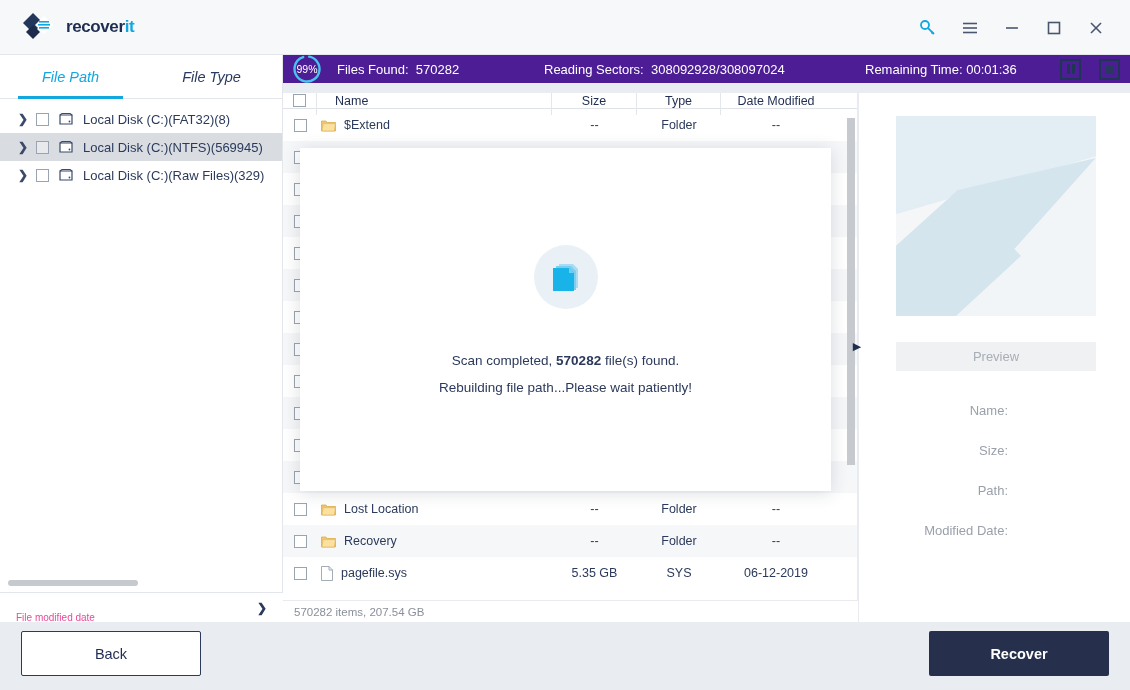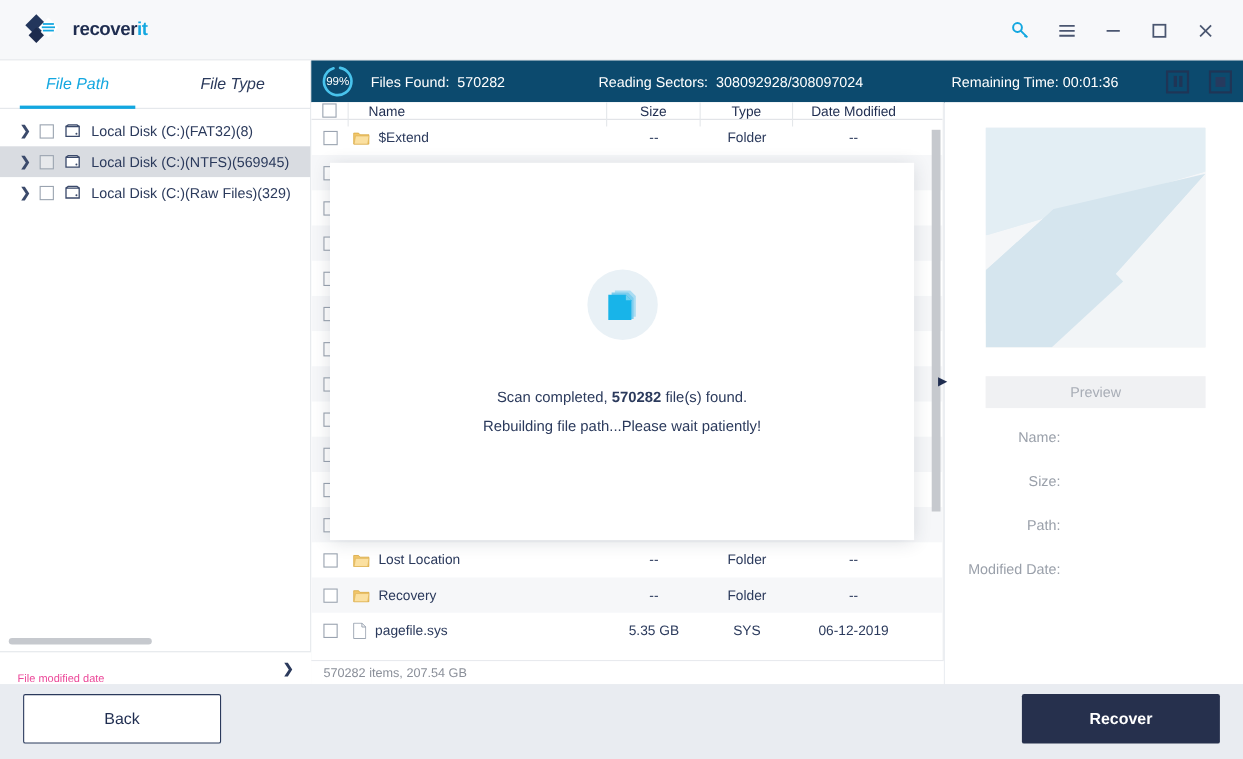--- a/index.html
+++ b/index.html
@@ -85,22 +85,22 @@
   .filterbar {
     position: absolute; left: 0; bottom: 0; width: 283px; height: 30px;
     border-top: 1px solid #e3e6ea; display: flex; align-items: center;
     padding: 0 16px; cursor: pointer; background: #fff;
   }
   .filterbar .lbl { font-size: 10px; color: #ec4899; flex: 1; margin-top: 20px; }
   .filterbar .arr { font-size: 12px; color: #2b3a5c; font-weight: bold; }
 
   
   .progressbar {
-    position: absolute; left: 283px; top: 55px; width: 847px; height: 38px;
-    background: #0c4a6e; display: flex; align-items: center;
+    position: absolute; left: 283px; top: 55px; width: 847px; height: 28px;
+    background: #4c1d95; display: flex; align-items: center;
   }
   .ring {
     position: relative; width: 30px; height: 30px; margin-left: 9px; flex: 0 0 auto;
   }
   .ring .pct {
     position: absolute; inset: 0; display: flex; align-items: center; justify-content: center;
     font-size: 10.5px; color: #ffffff;
   }
   .pbtext { font-size: 13px; color: #ffffff; white-space: nowrap; }
   .pb-files { margin-left: 15px; }
@@ -181,21 +181,21 @@
     background: #f2f5f7; overflow: hidden;
   }
   .preview-btn {
     position: absolute; left: 37px; top: 249px; width: 200px; height: 29px;
     background: #f0f1f3; border-radius: 0;
     display: flex; align-items: center; justify-content: center;
     font-size: 13px; color: #a8adb6; cursor: pointer;
   }
   .meta { position: absolute; left: 0; top: 297px; width: 271px; }
   .meta-row {
-    display: flex; justify-content: flex-start; height: 40px; align-items: flex-start;
+    display: flex; justify-content: flex-start; height: 40px; align-items: center; margin-left: 44px;
   }
   .meta-label {
     width: 105px; text-align: right; font-size: 13px; color: #9aa0aa;
   }
   .meta-value { flex: 1; font-size: 13px; color: #5b6472; padding-left: 8px; }
 
   
   .footer {
     position: absolute; left: 0; bottom: 0; width: 1130px; height: 68px;
     background: #e9ecf1;

